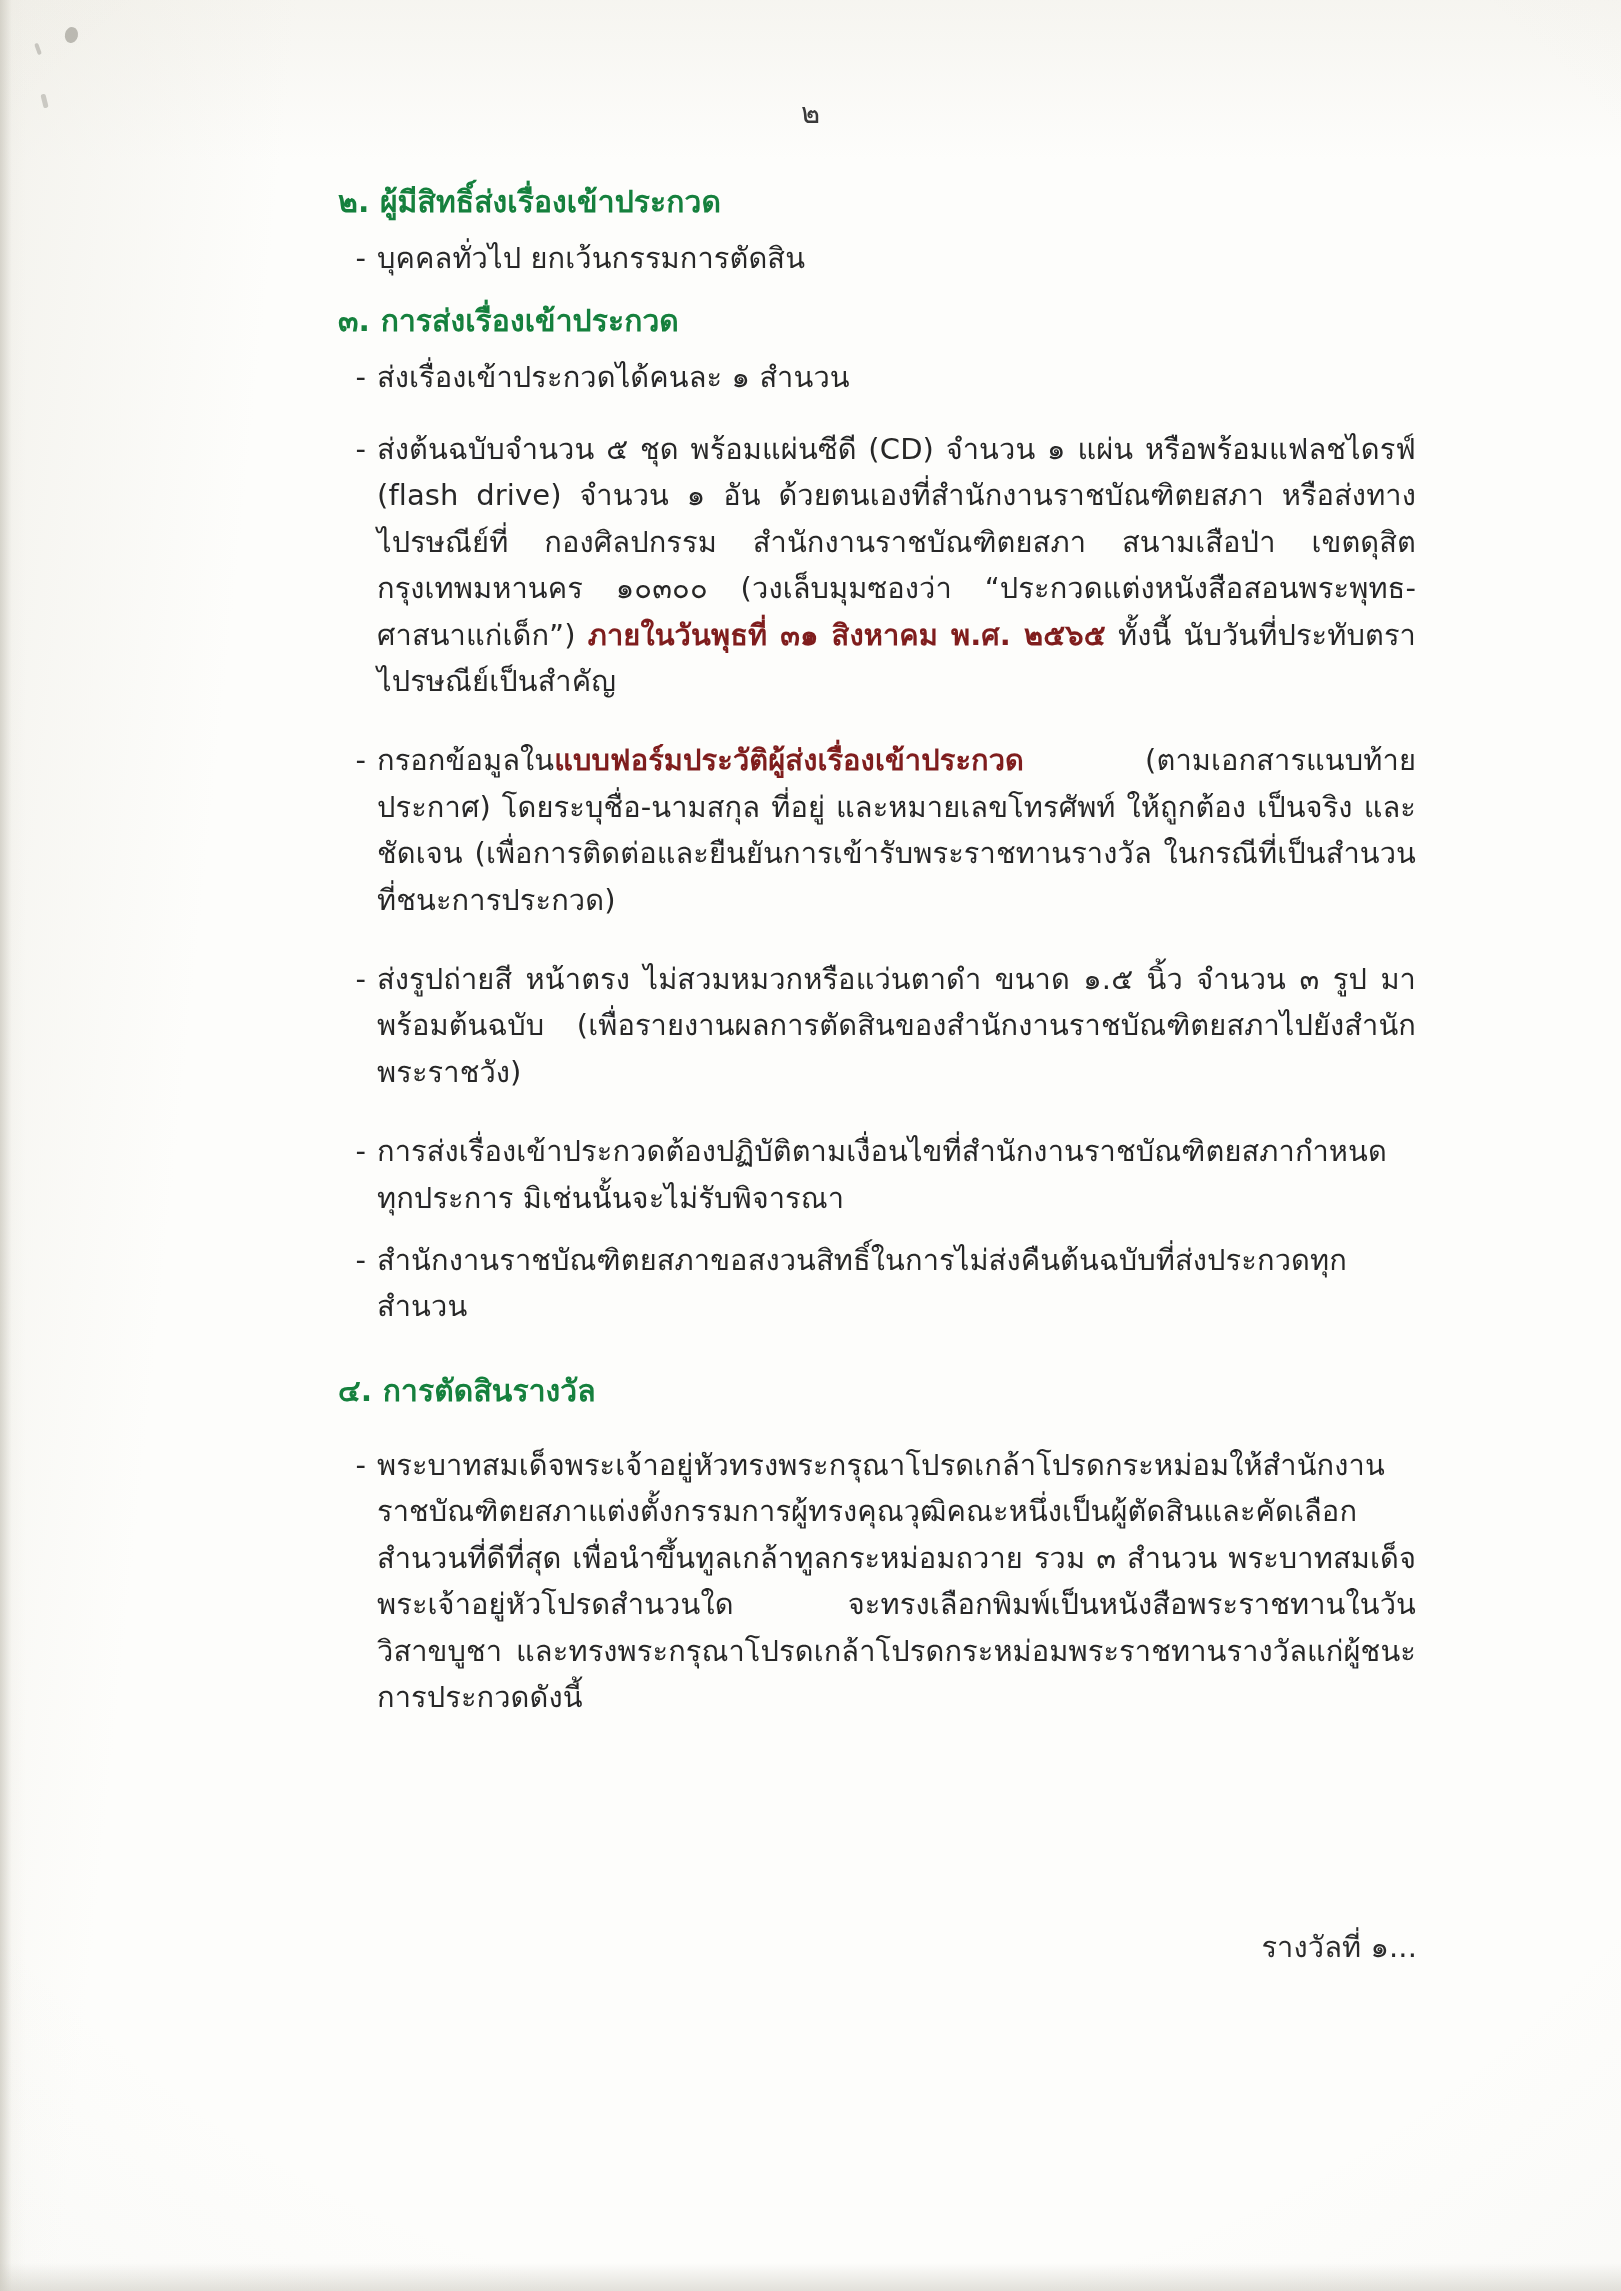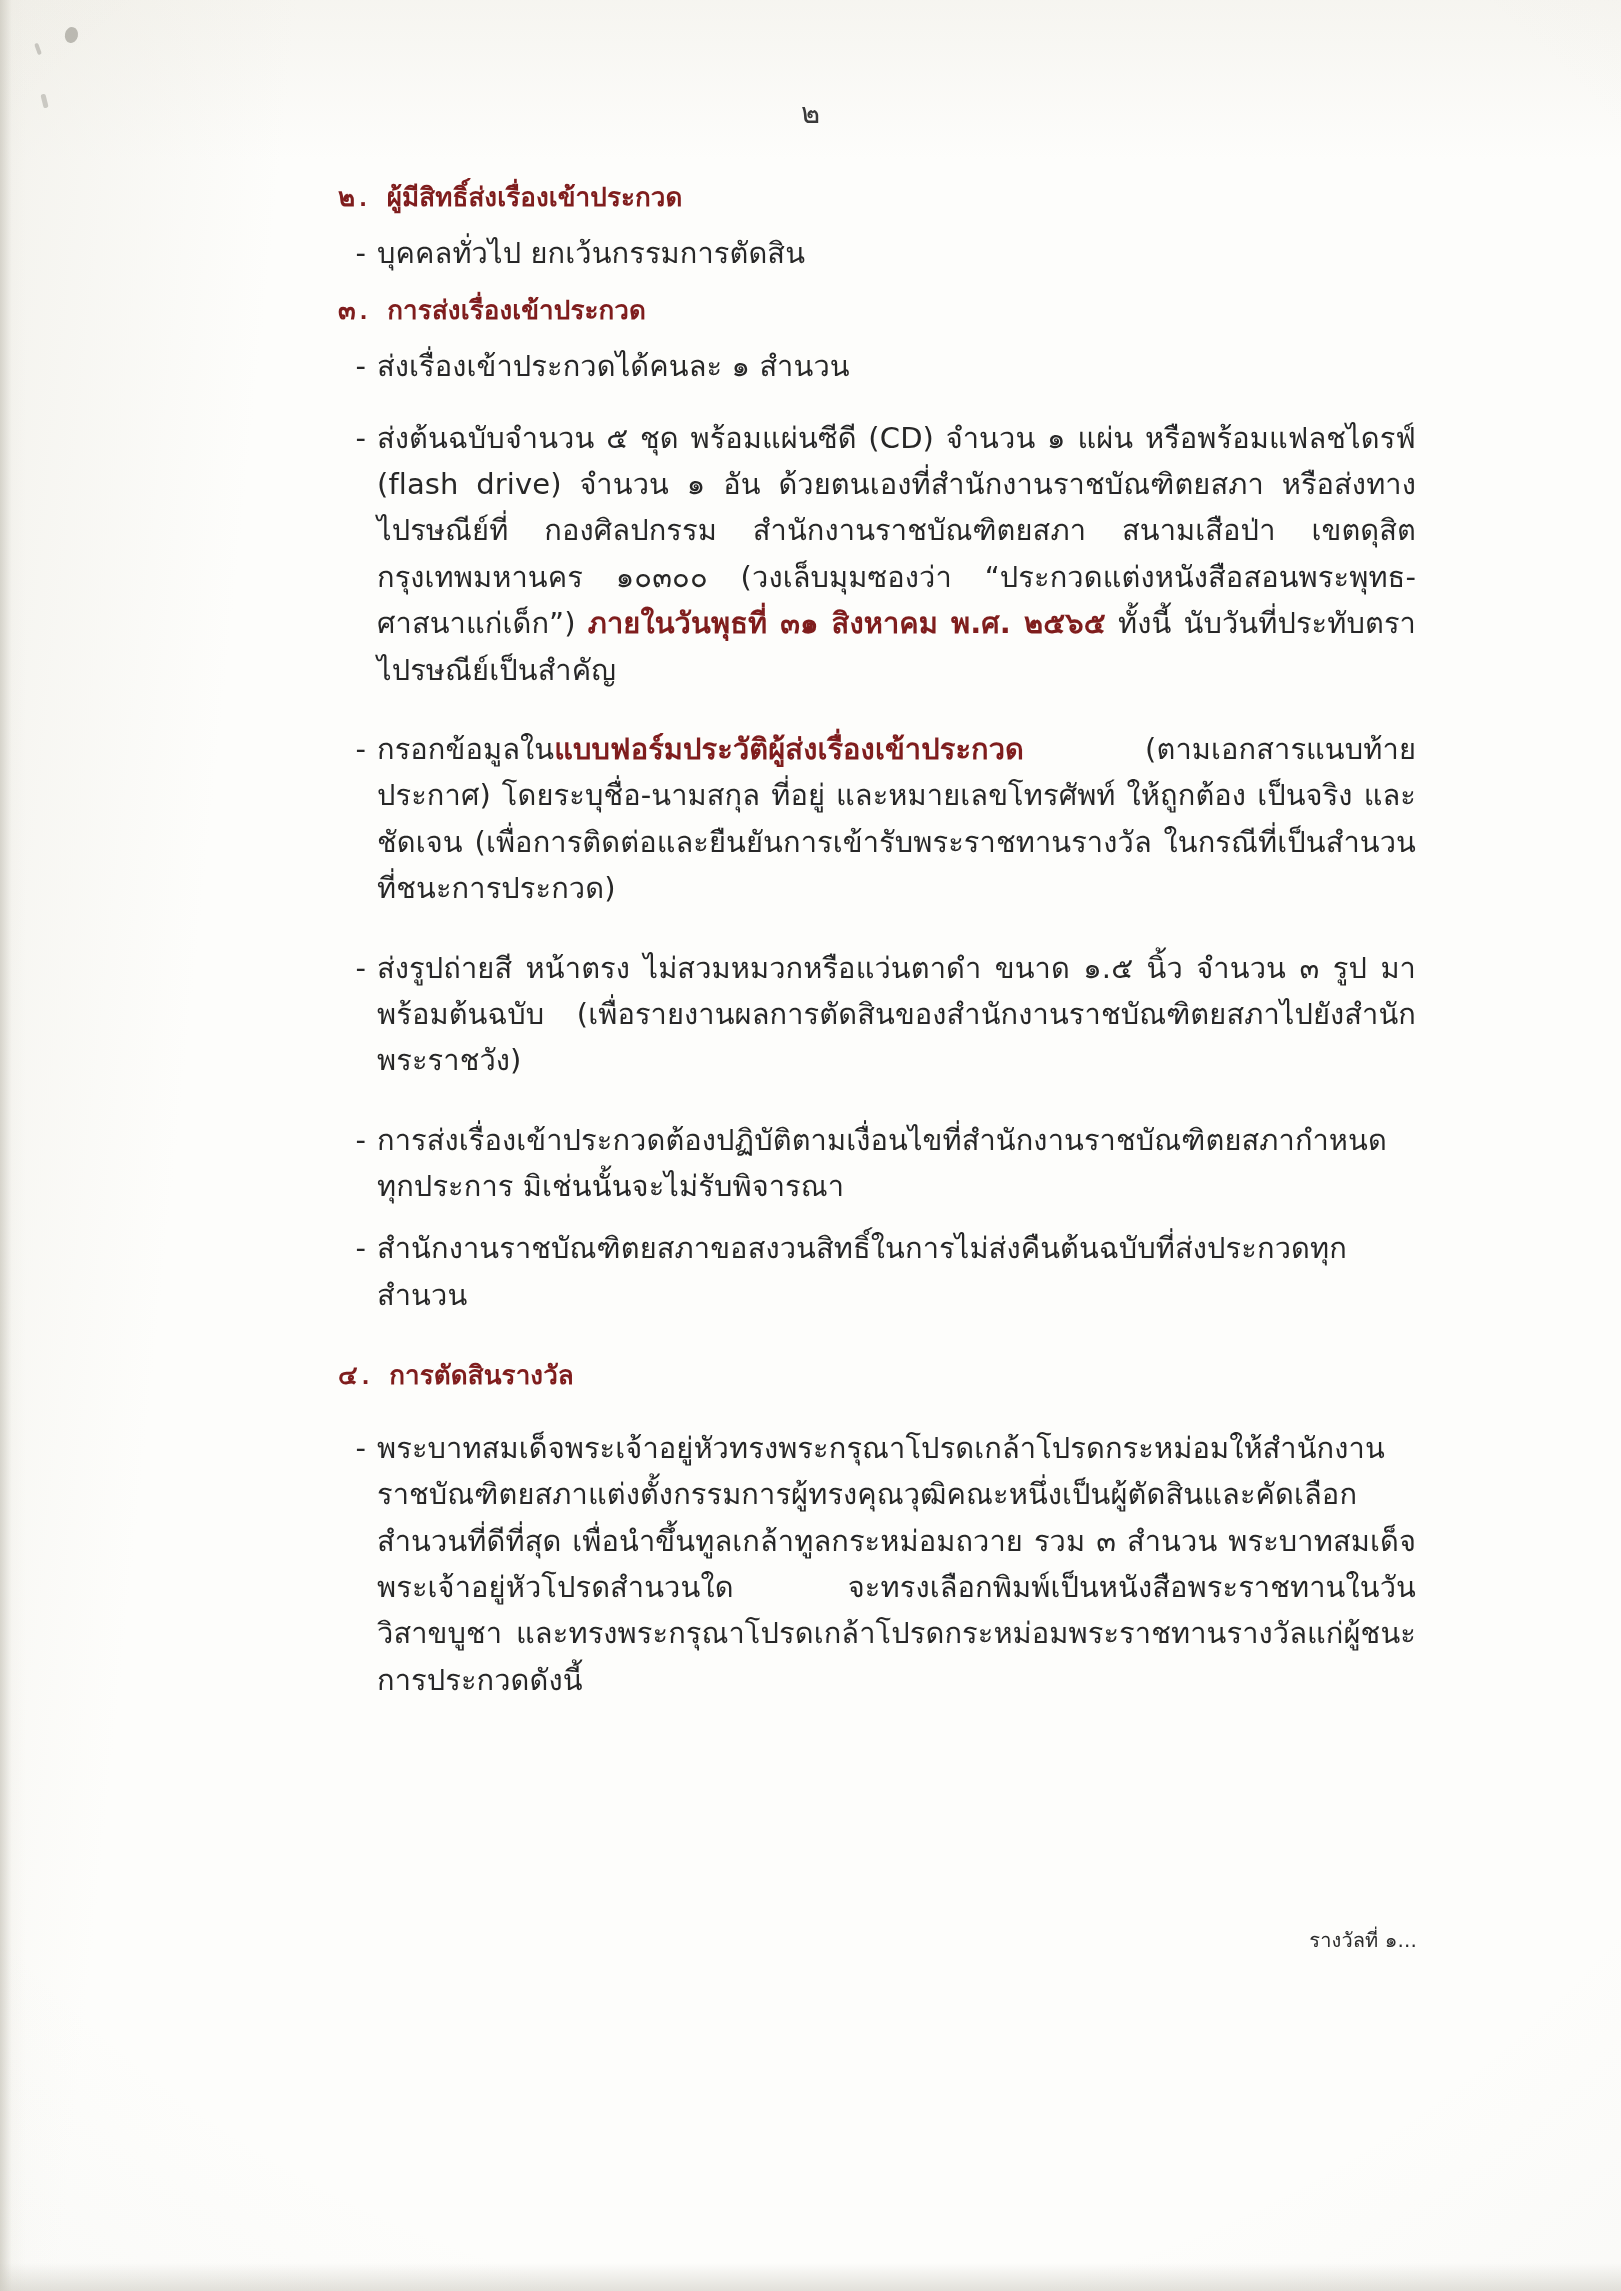--- a/index.html
+++ b/index.html
@@ -73,27 +73,26 @@
   }
 
   .body-col {
     position: absolute;
     left: 338px;
     top: 181px;
     width: 1078px;
   }
 
   .heading {
-    font-size: 26px;
+    font-size: 30px;
     font-weight: 700;
-    color: #7f1d1d;
+    color: #15803d;
     margin: 0 0 11.8px 0;
     line-height: 1.42;
     letter-spacing: 0.1px;
-    font-family: Liberation Mono, monospace;
   }
   .heading.h-sec3 { margin-top: 18px; }
   .heading.h-sec4 { margin-top: 41px; }
 
   .bullet {
     position: relative;
     margin: 0 0 9.8px 0;
     padding-left: 39px;
     font-size: 29px;
     line-height: 1.60;
@@ -112,21 +111,21 @@
   .bullet.sp-xl { margin-bottom: 33px; }
   .bullet.sp-sm { margin-bottom: 15.7px; }
   .bullet.gap-top { margin-top: 29px; }
 
   b, strong { font-weight: 700; color: #7f1d1d; }
 
   .footer-note {
     position: absolute;
     right: 204px;
     top: 1924px;
-    font-size: 20px;
+    font-size: 29px;
     color: #2b2b2b;
     letter-spacing: 0.1px;
   }
 </style>
 </head>
 <body>
 
 <div class="page">
 
   <div class="scan-tint"></div>

